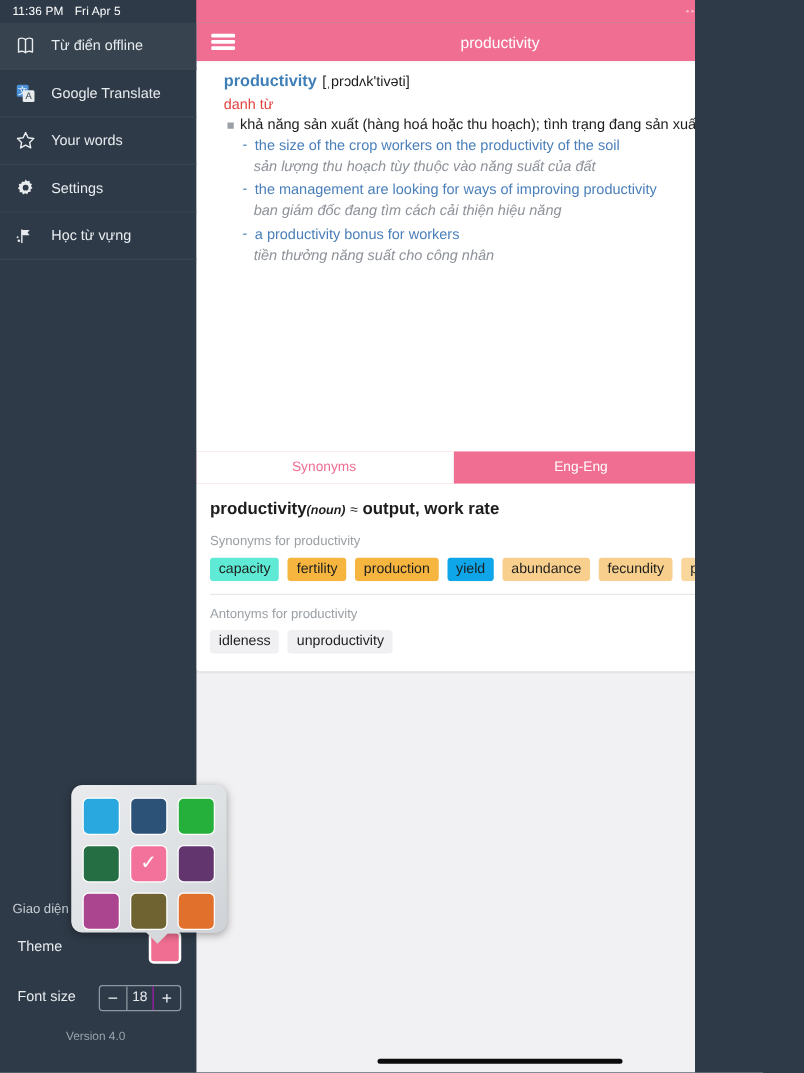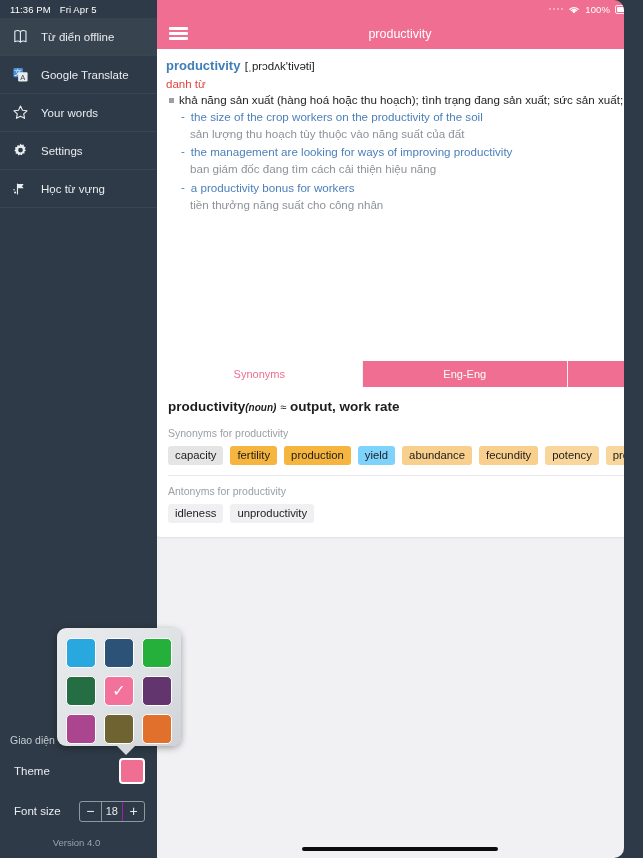--- a/index.html
+++ b/index.html
@@ -4,21 +4,21 @@
 <style>
   * { box-sizing: border-box; margin: 0; padding: 0; }
   html, body {
     width: 643px; height: 858px;
     font-family: "Liberation Sans", sans-serif;
     overflow: hidden;
     background: #2e3a47;
   }
 
   
-  #app { position: relative; width: 624px; height: 858px; overflow: hidden; border-radius: 10px; }
+  #app { position: relative; width: 556px; height: 858px; overflow: hidden; }
 
   
   #status-bar {
     position: absolute; top: 0; left: 0; width: 643px; height: 18px;
     display: flex; align-items: center; z-index: 40;
   }
   #status-left {
     width: 157px; height: 18px; background: #2e3a47;
     display: flex; align-items: center; padding-left: 10px; gap: 9px;
   }
@@ -50,21 +50,21 @@
     height: 38px; display: flex; align-items: center; gap: 11px;
     padding-left: 11px; border-bottom: 1px solid #39454f;
     cursor: pointer;
   }
   .nav-item.selected { background: #37434f; }
   .nav-icon { width: 19px; height: 19px; display: flex; align-items: center; justify-content: center; flex: 0 0 19px; }
   .nav-label { font-size: 11.5px; color: #e8ecef; white-space: nowrap; }
 
   
   #settings-block {
-    position: absolute; left: 0; bottom: 0; width: 157px;
+    position: absolute; left: 0; bottom: 13px; width: 157px;
   }
   .settings-head {
     font-size: 10.5px; color: #c5ccd2; padding: 0 0 5px 10px;
   }
   .settings-row {
     height: 40px; display: flex; align-items: center;
     padding: 0 12px 0 14px; justify-content: space-between;
   }
   .settings-row .srow-label { font-size: 11.5px; color: #e8ecef; }
   .theme-swatch {
@@ -123,40 +123,40 @@
     width: 19px; cursor: pointer;
   }
   #hamburger i { display: block; height: 2.6px; background: #ffffff; border-radius: 1px; margin: 2.6px 0; }
   #appbar-title {
     flex: 1; text-align: center; font-size: 12.5px; color: #ffffff;
   }
 
   
   #definition-card {
     background: #ffffff; height: 312px; overflow: hidden;
-    padding: 7px 0 0 0; position: relative;
+    padding: 7px 0 0 13px; position: relative;
   }
   .headword-row { padding: 0 9px 1px 9px; }
   .headword { font-size: 13px; font-weight: bold; color: #3f7fb8; }
   .phonetic { font-size: 11.5px; color: #1d1d1d; }
   .pos { font-size: 11.5px; color: #e0443f; padding: 3px 9px 1px 9px; }
   .sense { display: flex; gap: 5px; padding: 1px 6px 0 12px; }
   .sense-bullet {
     flex: 0 0 5px; width: 5px; height: 5px; background: #9aa0a6;
     margin-top: 6px;
   }
   .sense-text {
     font-size: 11.6px; color: #1d1d1d; line-height: 1.36;
     white-space: nowrap; overflow: visible;
   }
   .sense-text.wrap { white-space: normal; }
   .example { padding: 1px 6px 0 24px; display: flex; gap: 6px; }
   .ex-dash { color: #3f7fb8; font-size: 11.5px; line-height: 1.36; }
   .ex-en { font-size: 11.6px; color: #4a7fba; line-height: 1.36; white-space: nowrap; }
-  .ex-vi { font-size: 11.6px; color: #8d9299; line-height: 1.36; padding: 1px 6px 2px 33px; white-space: nowrap; }
+  .ex-vi { font-size: 11.6px; color: #8d9299; line-height: 1.36; padding: 1px 6px 2px 33px; white-space: nowrap; font-style: italic; }
 
   
   #tabs { display: flex; height: 26px; background: #ef6e91; }
   .tab {
     flex: 1; display: flex; align-items: center; justify-content: center;
     font-size: 11px; color: #ffffff; cursor: pointer;
     border-right: 1.5px solid #f5f2f3;
   }
   .tab.active { background: #ffffff; color: #ef6e91; }
   .tab.blank { flex: 0 0 75px; }
@@ -356,24 +356,24 @@
 
     <div id="syn-card">
       <div class="syn-title">
         <span>productivity</span><span class="pos-it">(noun)</span>
         <span class="approx">≈</span>
         <span>output, work rate</span>
       </div>
 
       <div class="group-label">Synonyms for productivity</div>
       <div class="chip-row">
-        <span class="chip" style="background:#e5e5e5">capacity</span>
+        <span class="chip" style="background:#5eead4">capacity</span>
         <span class="chip" style="background:#f5b53e">fertility</span>
         <span class="chip" style="background:#f5b53e">production</span>
-        <span class="chip" style="background:#7dd3fc">yield</span>
+        <span class="chip" style="background:#0ea5e9">yield</span>
         <span class="chip" style="background:#f8cf8c">abundance</span>
         <span class="chip" style="background:#f8cf8c">fecundity</span>
         <span class="chip" style="background:#f9d69b">potency</span>
         <span class="chip" style="background:#f9d69b">productiveness</span>
 
       </div>
 
       <div class="divider"></div>
 
       <div class="group-label">Antonyms for productivity</div>

